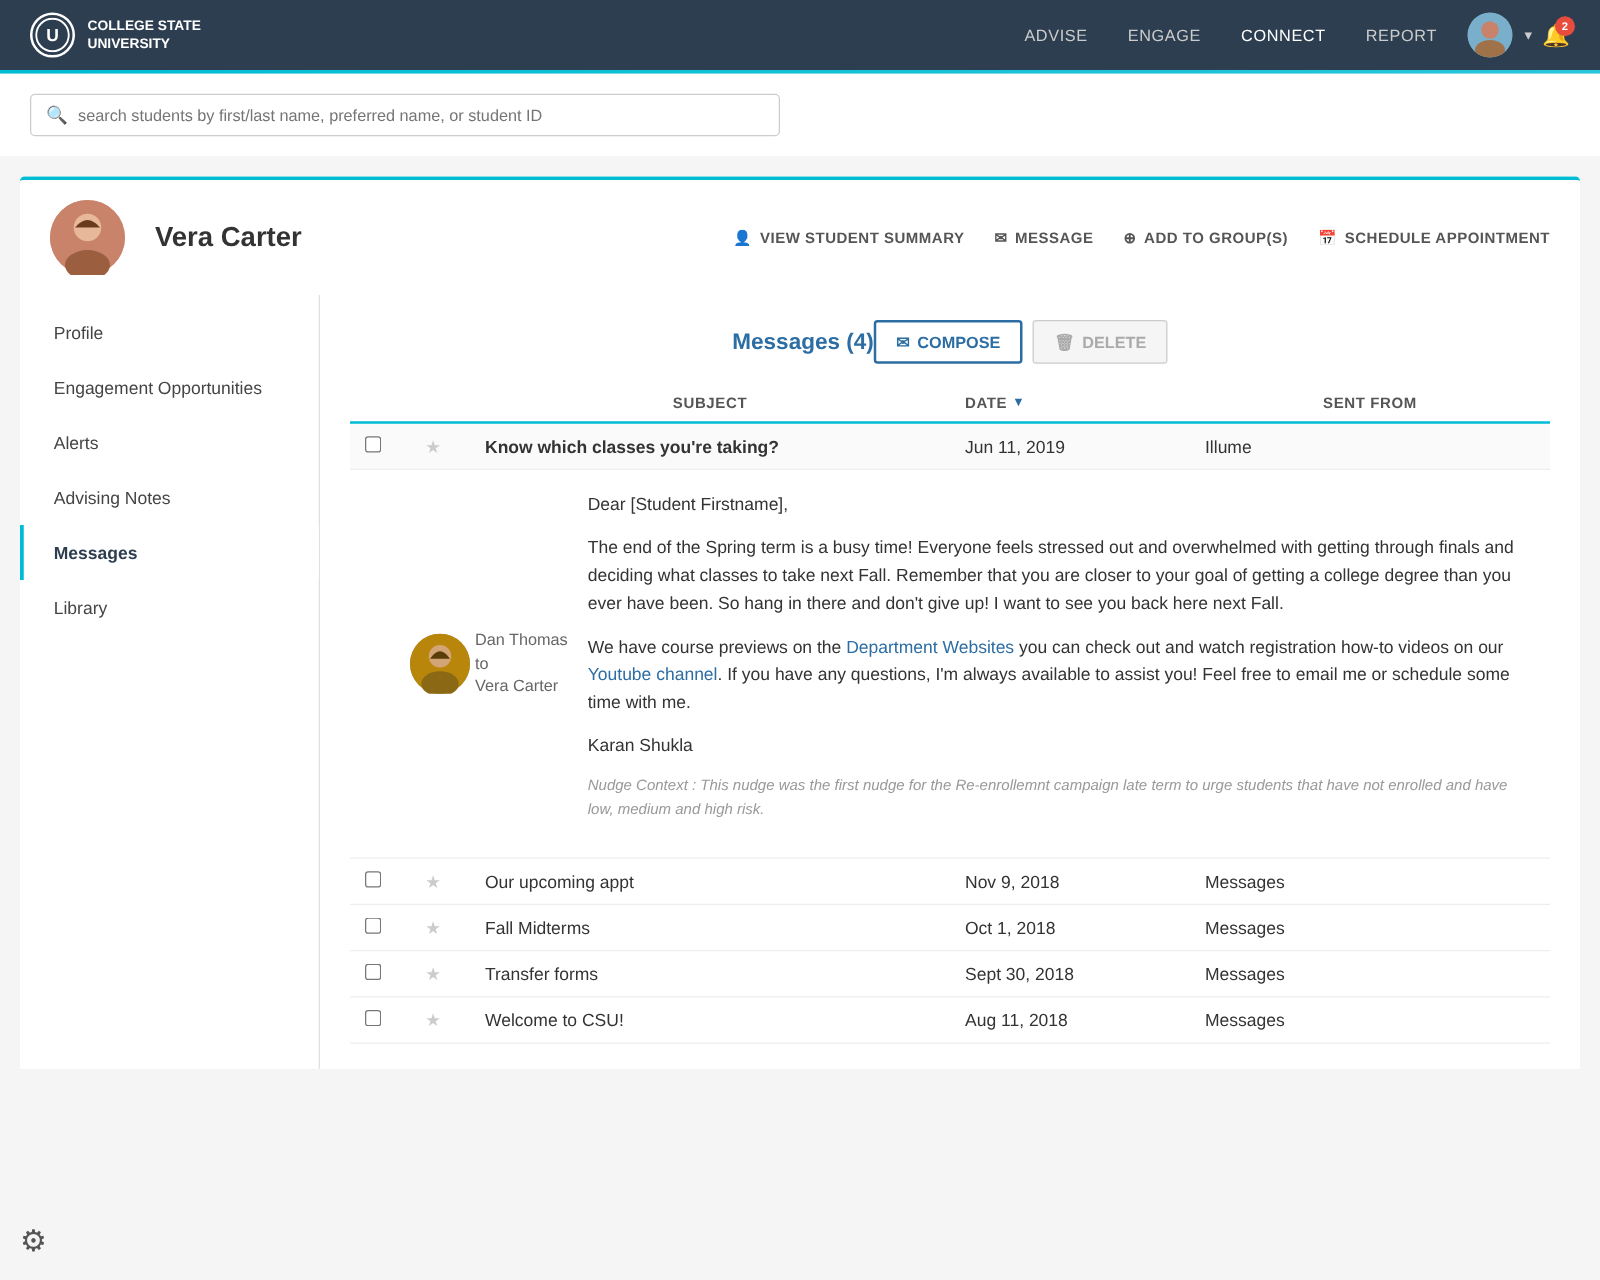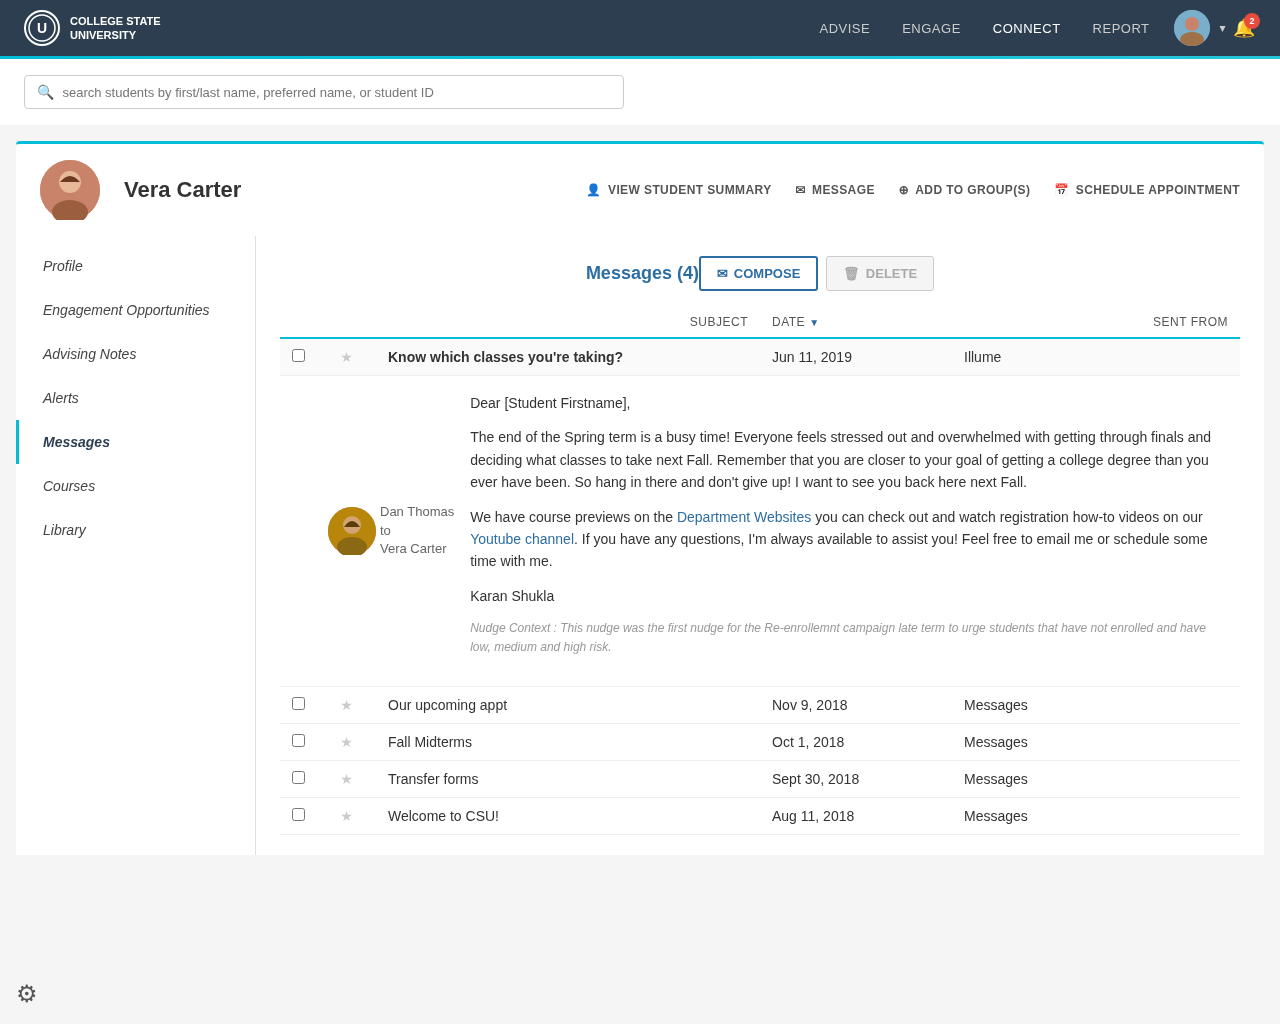--- a/index.html
+++ b/index.html
@@ -176,21 +176,20 @@
       margin: 0 16px 16px 16px;
       background: white;
     }
 
     
     .sidebar {
       width: 240px;
       flex-shrink: 0;
       border-right: 1px solid #e0e0e0;
       padding: 8px 0;
-      font-style: italic;
     }
     .sidebar-item {
       padding: 14px 24px;
       cursor: pointer;
       color: #444;
       font-size: 14px;
       border-left: 3px solid transparent;
     }
     .sidebar-item.active {
       color: #2c3e50;
@@ -244,24 +243,24 @@
       color: #aaa;
       font-size: 13px;
       font-weight: bold;
       cursor: pointer;
       border-radius: 3px;
     }
 
     
     .messages-table { width: 100%; border-collapse: collapse; }
     .messages-table th {
-      text-align: right;
+      text-align: center;
       padding: 8px 12px;
       font-size: 12px;
-      font-weight: normal;
+      font-weight: bold;
       color: #555;
       letter-spacing: 0.5px;
       border-bottom: 2px solid #00bcd4;
     }
     .col-check { width: 32px; }
     .col-star { width: 28px; }
     .col-subject { width: 40%; }
     .col-date { width: 20%; }
     .col-from { width: 30%; }
 
@@ -415,24 +414,23 @@
       <span>SCHEDULE APPOINTMENT</span>
     </div>
   </div>
 </div>
 
 <div class="main-layout">
 
   <div class="sidebar">
     <div class="sidebar-item">Profile</div>
     <div class="sidebar-item">Engagement Opportunities</div>
+    <div class="sidebar-item">Alerts</div>
     <div class="sidebar-item">Advising Notes</div>
-    <div class="sidebar-item">Alerts</div>
     <div class="sidebar-item active">Messages</div>
-    <div class="sidebar-item">Courses</div>
     <div class="sidebar-item">Library</div>
   </div>
 
   <div class="content-area">
 
     <div class="messages-header">
       <span class="messages-title">Messages (4)</span>
       <div class="messages-actions">
         <button class="btn-compose">
           <span>✉</span>

